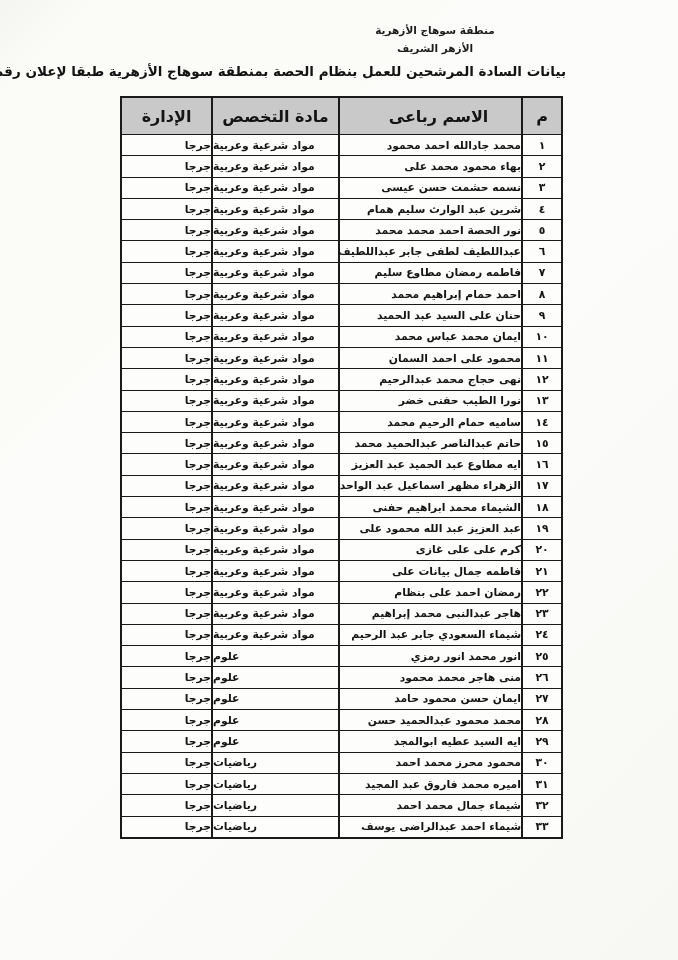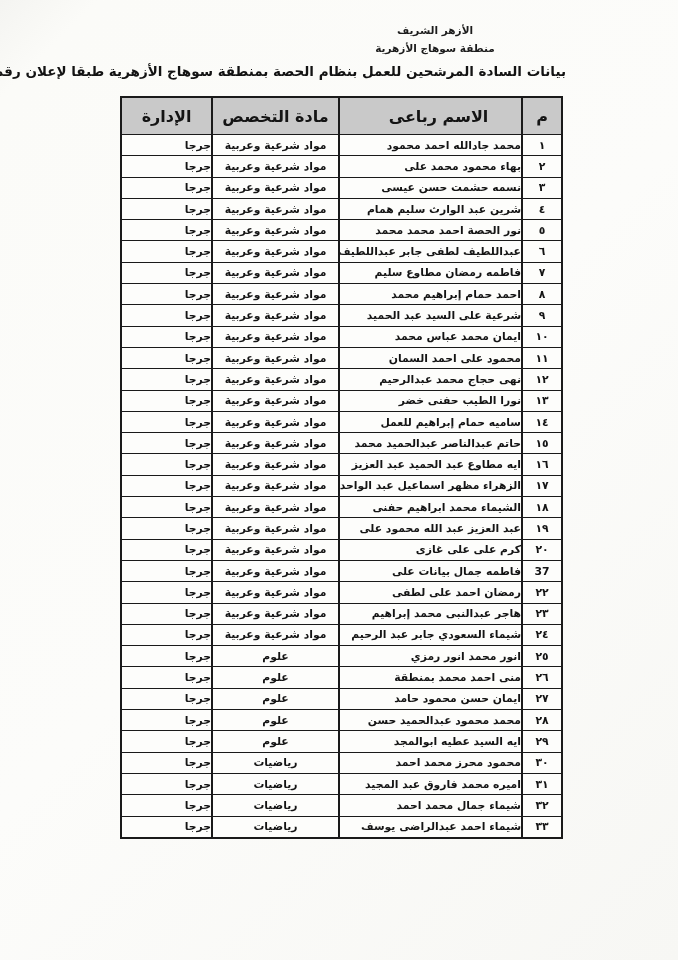--- a/index.html
+++ b/index.html
@@ -68,35 +68,35 @@
     vertical-align: middle;
   }
   table.candidates tbody td {
     height: 20.3px;
     font-size: 10.8px;
     vertical-align: middle;
     background: #fdfdfb;
   }
   td.c-no   { text-align: center; }
   td.c-name { text-align: right; padding-right: 2px; margin-top: 24px; }
-  td.c-subject { text-align: center; padding-right: 2px; }
+  td.c-subject { text-align: left; padding-right: 2px; }
   td.c-admin { text-align: right; }
   col.w-no      { width: 40px; }
   col.w-name    { width: 183px; }
   col.w-subject { width: 127px; }
   col.w-admin   { width: 91px; }
 </style>
 </head>
 <body>
 
 <div class="scan-page">
 
   <div class="org-block">
+    <div>منطقة سوهاج الأزهرية</div>
     <div>الأزهر الشريف</div>
-    <div>منطقة سوهاج الأزهرية</div>
   </div>
 
   <div class="doc-title">بيانات السادة المرشحين للعمل بنظام الحصة بمنطقة سوهاج الأزهرية طبقا لإعلان رقم ١ لسنة ٢٠٢٤</div>
 
   <table class="candidates">
     <colgroup>
       <col class="w-no">
       <col class="w-name">
       <col class="w-subject">
       <col class="w-admin">
@@ -153,21 +153,21 @@
           <td class="c-admin">جرجا</td>
         </tr>
         <tr>
           <td class="c-no">٨</td>
           <td class="c-name">احمد حمام إبراهيم محمد</td>
           <td class="c-subject">مواد شرعية وعربية</td>
           <td class="c-admin">جرجا</td>
         </tr>
         <tr>
           <td class="c-no">٩</td>
-          <td class="c-name">شرعية على السيد عبد الحميد</td>
+          <td class="c-name">حنان على السيد عبد الحميد</td>
           <td class="c-subject">مواد شرعية وعربية</td>
           <td class="c-admin">جرجا</td>
         </tr>
         <tr>
           <td class="c-no">١٠</td>
           <td class="c-name">ايمان محمد عباس محمد</td>
           <td class="c-subject">مواد شرعية وعربية</td>
           <td class="c-admin">جرجا</td>
         </tr>
         <tr>
@@ -183,21 +183,21 @@
           <td class="c-admin">جرجا</td>
         </tr>
         <tr>
           <td class="c-no">١٣</td>
           <td class="c-name">نورا الطيب حفنى خضر</td>
           <td class="c-subject">مواد شرعية وعربية</td>
           <td class="c-admin">جرجا</td>
         </tr>
         <tr>
           <td class="c-no">١٤</td>
-          <td class="c-name">ساميه حمام إبراهيم للعمل</td>
+          <td class="c-name">ساميه حمام الرحيم محمد</td>
           <td class="c-subject">مواد شرعية وعربية</td>
           <td class="c-admin">جرجا</td>
         </tr>
         <tr>
           <td class="c-no">١٥</td>
           <td class="c-name">حاتم عبدالناصر عبدالحميد محمد</td>
           <td class="c-subject">مواد شرعية وعربية</td>
           <td class="c-admin">جرجا</td>
         </tr>
         <tr>
@@ -224,28 +224,28 @@
           <td class="c-subject">مواد شرعية وعربية</td>
           <td class="c-admin">جرجا</td>
         </tr>
         <tr>
           <td class="c-no">٢٠</td>
           <td class="c-name">كرم على على غازى</td>
           <td class="c-subject">مواد شرعية وعربية</td>
           <td class="c-admin">جرجا</td>
         </tr>
         <tr>
-          <td class="c-no">37</td>
+          <td class="c-no">٢١</td>
           <td class="c-name">فاطمه جمال بيانات على</td>
           <td class="c-subject">مواد شرعية وعربية</td>
           <td class="c-admin">جرجا</td>
         </tr>
         <tr>
           <td class="c-no">٢٢</td>
-          <td class="c-name">رمضان احمد على لطفى</td>
+          <td class="c-name">رمضان احمد على بنظام</td>
           <td class="c-subject">مواد شرعية وعربية</td>
           <td class="c-admin">جرجا</td>
         </tr>
         <tr>
           <td class="c-no">٢٣</td>
           <td class="c-name">هاجر عبدالنبى محمد إبراهيم</td>
           <td class="c-subject">مواد شرعية وعربية</td>
           <td class="c-admin">جرجا</td>
         </tr>
         <tr>
@@ -255,21 +255,21 @@
           <td class="c-admin">جرجا</td>
         </tr>
         <tr>
           <td class="c-no">٢٥</td>
           <td class="c-name">انور محمد انور رمزي</td>
           <td class="c-subject">علوم</td>
           <td class="c-admin">جرجا</td>
         </tr>
         <tr>
           <td class="c-no">٢٦</td>
-          <td class="c-name">منى احمد محمد بمنطقة</td>
+          <td class="c-name">منى هاجر محمد محمود</td>
           <td class="c-subject">علوم</td>
           <td class="c-admin">جرجا</td>
         </tr>
         <tr>
           <td class="c-no">٢٧</td>
           <td class="c-name">ايمان حسن محمود حامد</td>
           <td class="c-subject">علوم</td>
           <td class="c-admin">جرجا</td>
         </tr>
         <tr>

